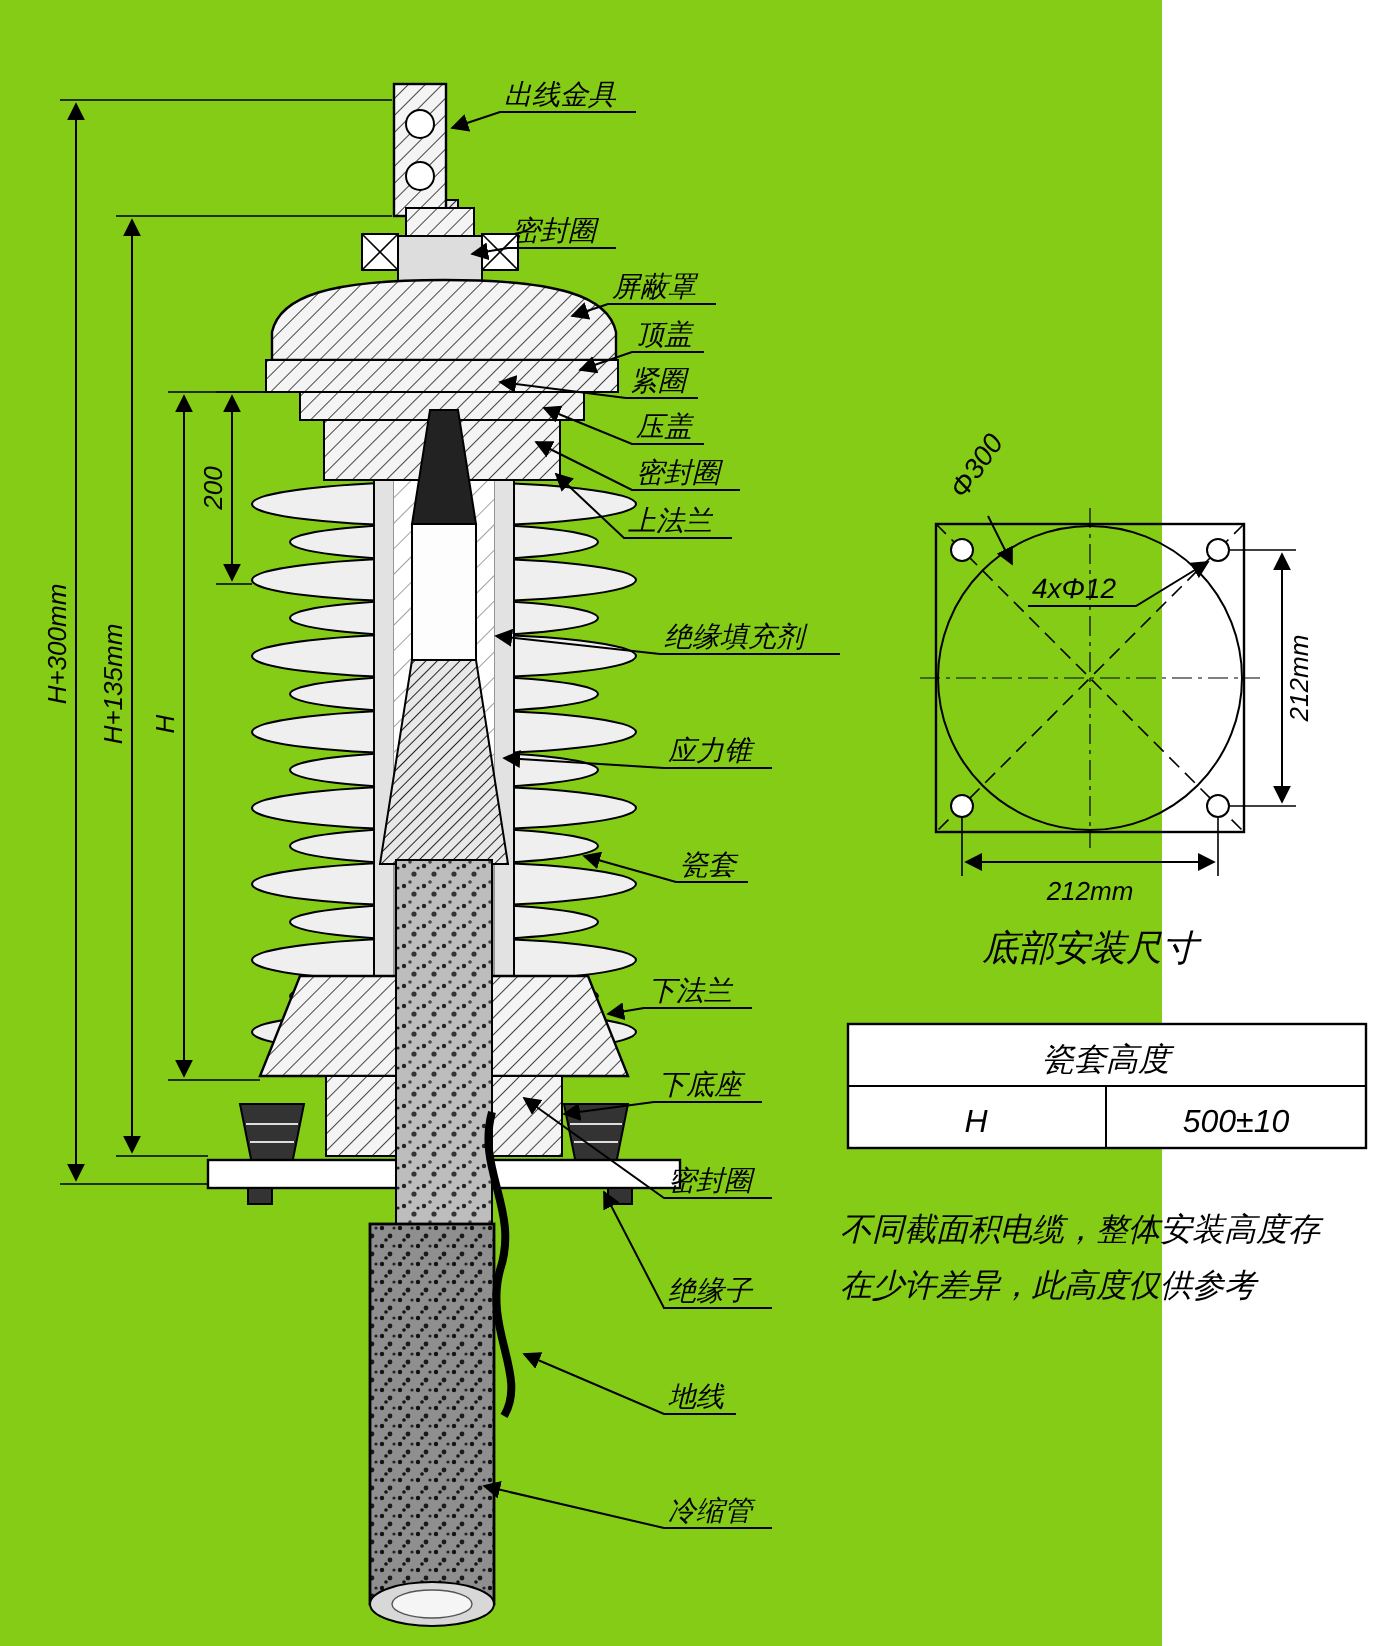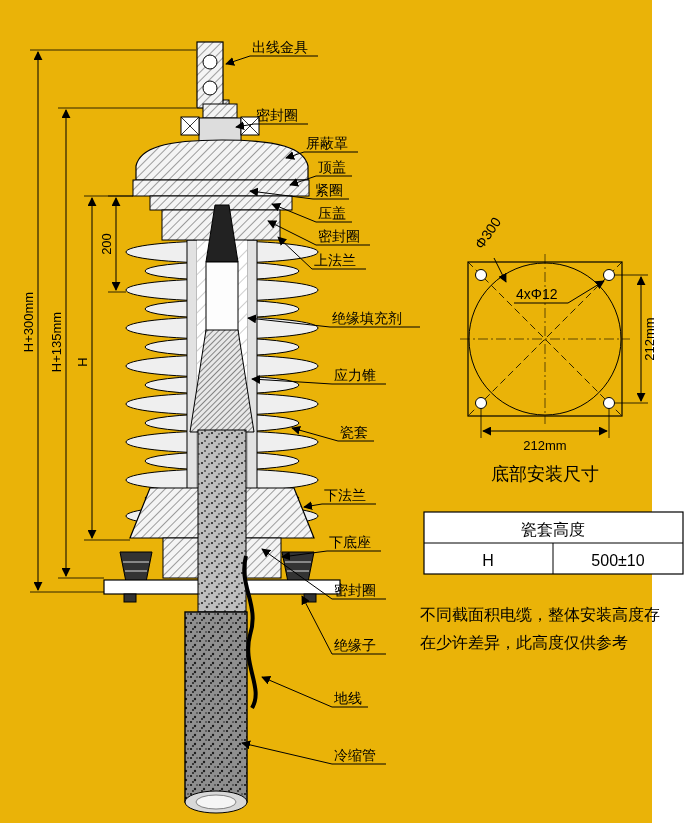--- a/index.html
+++ b/index.html
@@ -1,16 +1,16 @@
 <!DOCTYPE html>
 <html><head>
 <meta charset="utf-8">
 <style>
   html,body{margin:0;padding:0;background:#fff;}
-  .stage{width:652px;height:823px;position:relative;background:#eab308;font-family:"Liberation Sans",sans-serif;}
+  .stage{width:581px;height:823px;position:relative;background:#84cc16;font-family:"Liberation Sans",sans-serif;font-style:italic;}
   svg text{font-family:"Liberation Sans","DejaVu Sans",sans-serif;fill:#000;}
   .lbl{font-size:14px;}
   .dimtext{font-size:13px;}
   .caption{font-size:18px;}
   .tbltext{font-size:16px;}
   .note{font-size:16px;}
   .leader{fill:none;stroke:#000;stroke-width:1;}
   .dim{stroke:#000;stroke-width:1;fill:none;}
   .ext{stroke:#000;stroke-width:0.8;fill:none;}
 </style>

